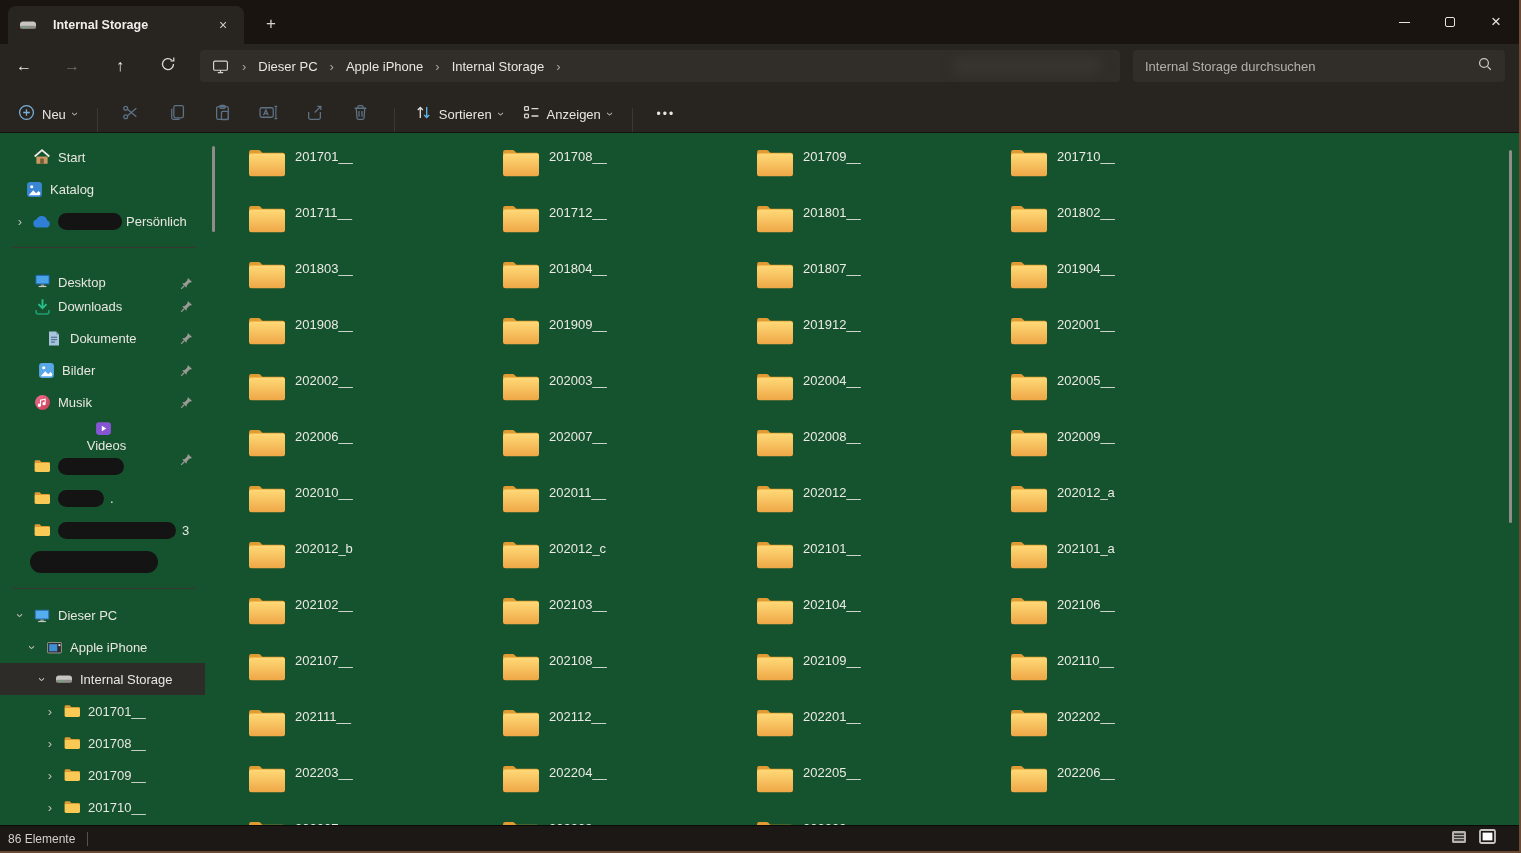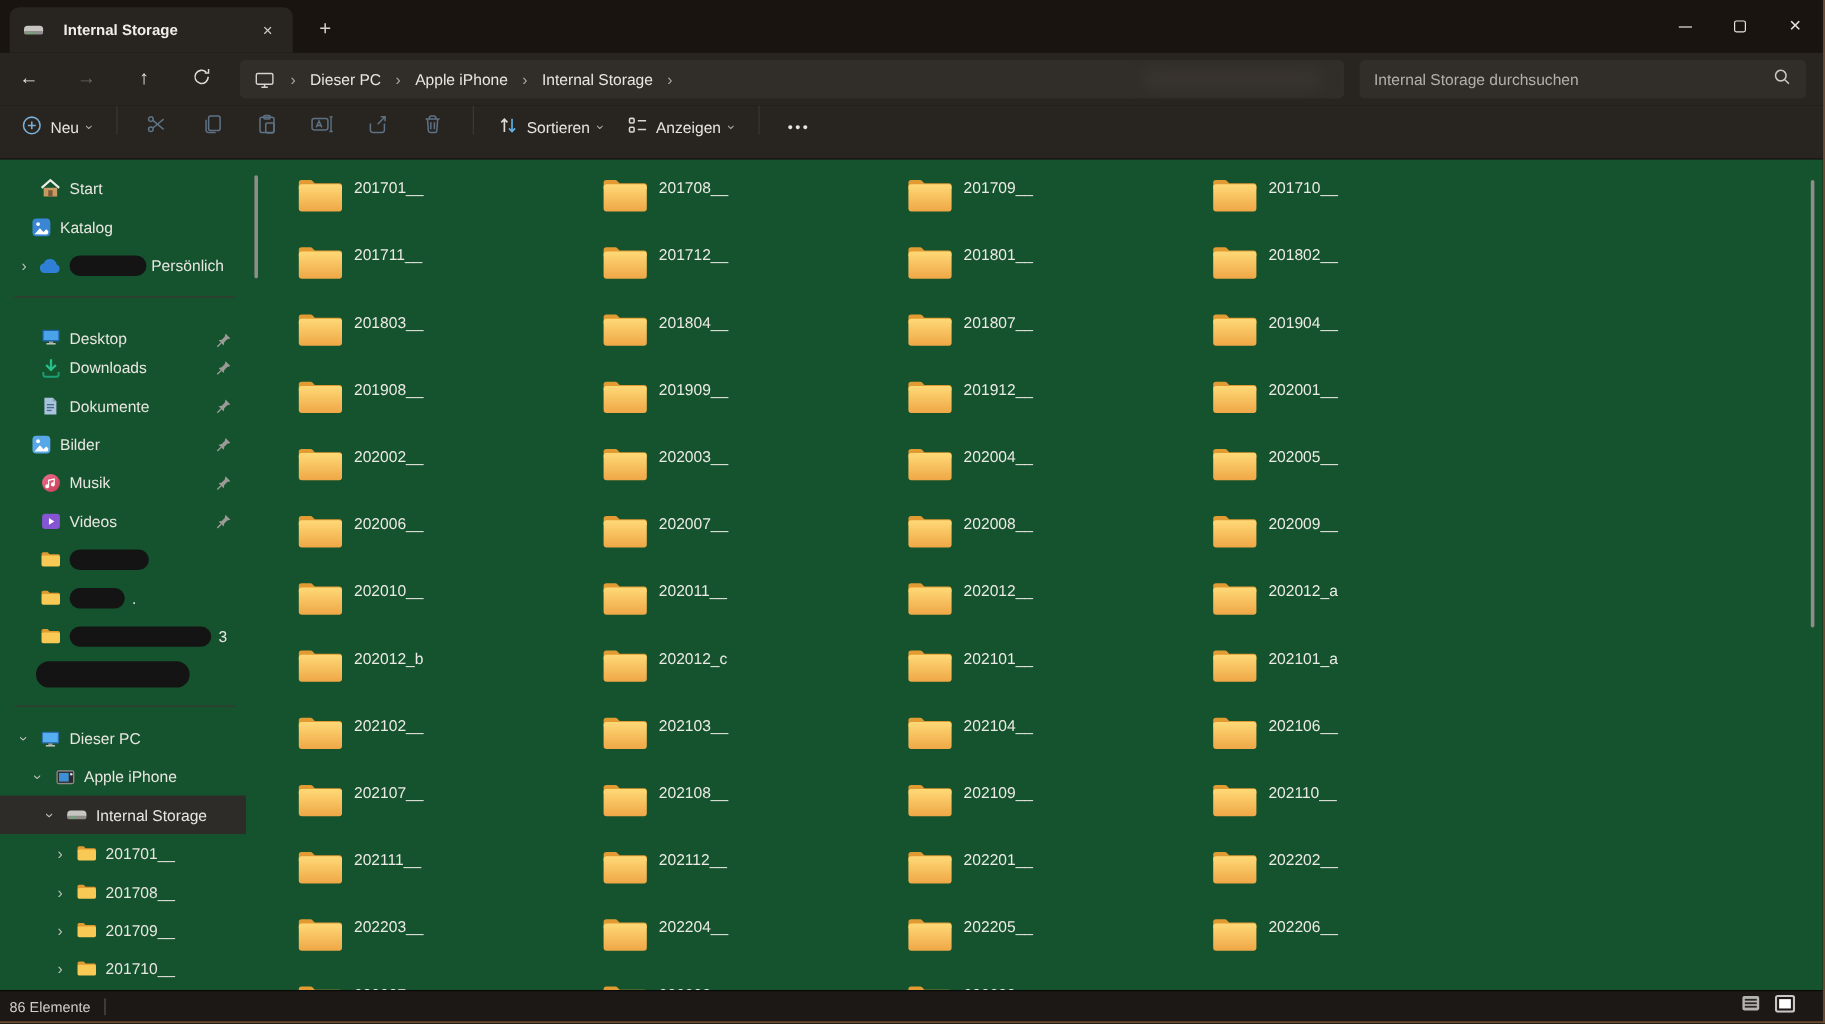--- a/index.html
+++ b/index.html
@@ -34,21 +34,21 @@
   .crumbsep{font-size:13px;color:#aba8a4;margin:0 6px;display:inline-block;}
   .crumb-blur{position:absolute;right:18px;top:7px;width:150px;height:18px;border-radius:9px;
               background:#403b36;filter:blur(6px);opacity:.55;}
   .searchbar{position:absolute;left:1133px;top:6px;width:372px;height:32px;background:#312d29;
              border-radius:4px;display:flex;align-items:center;padding:0 12px;}
   .searchbar input{flex:1;background:transparent;border:none;outline:none;color:#e8e6e2;
                    font-size:13px;font-family:"Liberation Sans",sans-serif;}
   .searchbar input::placeholder{color:#b3b0ab;opacity:1;}
   
   .toolbar{position:absolute;left:0;top:88px;right:0;height:45px;background:#282420;
-           display:flex;align-items:flex-start;padding-left:8px;border-bottom:1px solid #161210;}
+           display:flex;align-items:flex-end;padding-left:8px;border-bottom:1px solid #161210;}
   .tbtn{height:36px;border-radius:4px;display:flex;align-items:center;gap:7px;padding:0 10px;
         font-size:13px;color:#e8e6e2;}
   .ibtn{width:46px;height:36px;border-radius:4px;display:flex;align-items:center;justify-content:center;}
   .tsep{width:1px;height:24px;background:#3b3733;margin:0 10px;}
   .chev{display:inline-block;transform:rotate(90deg);font-size:12px;color:#b5b2ae;line-height:1;}
   .details-btn{position:absolute;right:16px;top:92px;height:36px;display:flex;align-items:center;
                gap:8px;font-size:13px;color:#e8e6e2;padding:0 10px;border-radius:4px;}
   .more-glyph{font-size:12px;letter-spacing:2px;color:#e8e6e2;}
   
   .bodyarea{position:absolute;left:0;top:133px;right:0;bottom:26px;background:#14532d;overflow:hidden;}
@@ -295,40 +295,40 @@
             </svg>
           </span>
           <span class="slabel">Downloads</span>
           <span class="pin">
             <svg width="13" height="13" viewBox="0 0 12 12">
               <path d="M7.3.9 11.1 4.7 8.7 5.3 6.4 7.6 5.9 10 2 6.1l2.4-.5L6.7 3.3Z" fill="#9c9a96"></path>
               <path d="M1 11 3.9 8.1" stroke="#9c9a96" stroke-width="1.1"></path>
             </svg>
           </span>
         </div>
-        <div class="srow" style="padding-left: 8px;">
+        <div class="srow" style="padding-left: 20px;">
           <span class="chevbox"></span>
           <span class="sicon">
             <svg width="16" height="17" viewBox="0 0 16 16">
               <path d="M3 1h7l3 3v11H3z" fill="#a8c3dc"></path>
               <path d="M10 1l3 3h-3z" fill="#7ea4c4"></path>
               <rect x="5" y="6.2" width="6" height="1.1" fill="#4a6d8c"></rect>
               <rect x="5" y="8.6" width="6" height="1.1" fill="#4a6d8c"></rect>
               <rect x="5" y="11" width="4" height="1.1" fill="#4a6d8c"></rect>
             </svg>
           </span>
           <span class="slabel">Dokumente</span>
           <span class="pin">
             <svg width="13" height="13" viewBox="0 0 12 12">
               <path d="M7.3.9 11.1 4.7 8.7 5.3 6.4 7.6 5.9 10 2 6.1l2.4-.5L6.7 3.3Z" fill="#9c9a96"></path>
               <path d="M1 11 3.9 8.1" stroke="#9c9a96" stroke-width="1.1"></path>
             </svg>
           </span>
         </div>
-        <div class="srow" style="padding-left: 0;">
+        <div class="srow" style="padding-left: 12px;">
           <span class="chevbox"></span>
           <span class="sicon">
             <svg width="17" height="17" viewBox="0 0 16 16">
               <rect x="1" y="1" width="14" height="14" rx="3" fill="#58a7e8"></rect>
               <circle cx="5.4" cy="5.4" r="1.5" fill="#fff"></circle>
               <path d="M2.6 13.4 6.8 8.6l2.8 3 2.2-2.2 1.6 1.7v.9a1.5 1.5 0 0 1-1.5 1.5Z" fill="#fff"></path>
             </svg>
           </span>
           <span class="slabel">Bilder</span>
           <span class="pin">
@@ -353,21 +353,21 @@
             </svg>
           </span>
           <span class="slabel">Musik</span>
           <span class="pin">
             <svg width="13" height="13" viewBox="0 0 12 12">
               <path d="M7.3.9 11.1 4.7 8.7 5.3 6.4 7.6 5.9 10 2 6.1l2.4-.5L6.7 3.3Z" fill="#9c9a96"></path>
               <path d="M1 11 3.9 8.1" stroke="#9c9a96" stroke-width="1.1"></path>
             </svg>
           </span>
         </div>
-        <div class="srow" style="padding-left: 8px;">
+        <div class="srow" style="padding-left: 8px; flex-direction: column;">
           <span class="chevbox"></span>
           <span class="sicon">
             <svg width="17" height="17" viewBox="0 0 16 16">
               <rect x="1" y="2" width="14" height="12" rx="2.6" fill="#8655d4"></rect>
               <path d="M6.4 5.4v5.2L10.6 8z" fill="#fff"></path>
             </svg>
           </span>
           <span class="slabel">Videos</span>
           <span class="pin">
             <svg width="13" height="13" viewBox="0 0 12 12">

